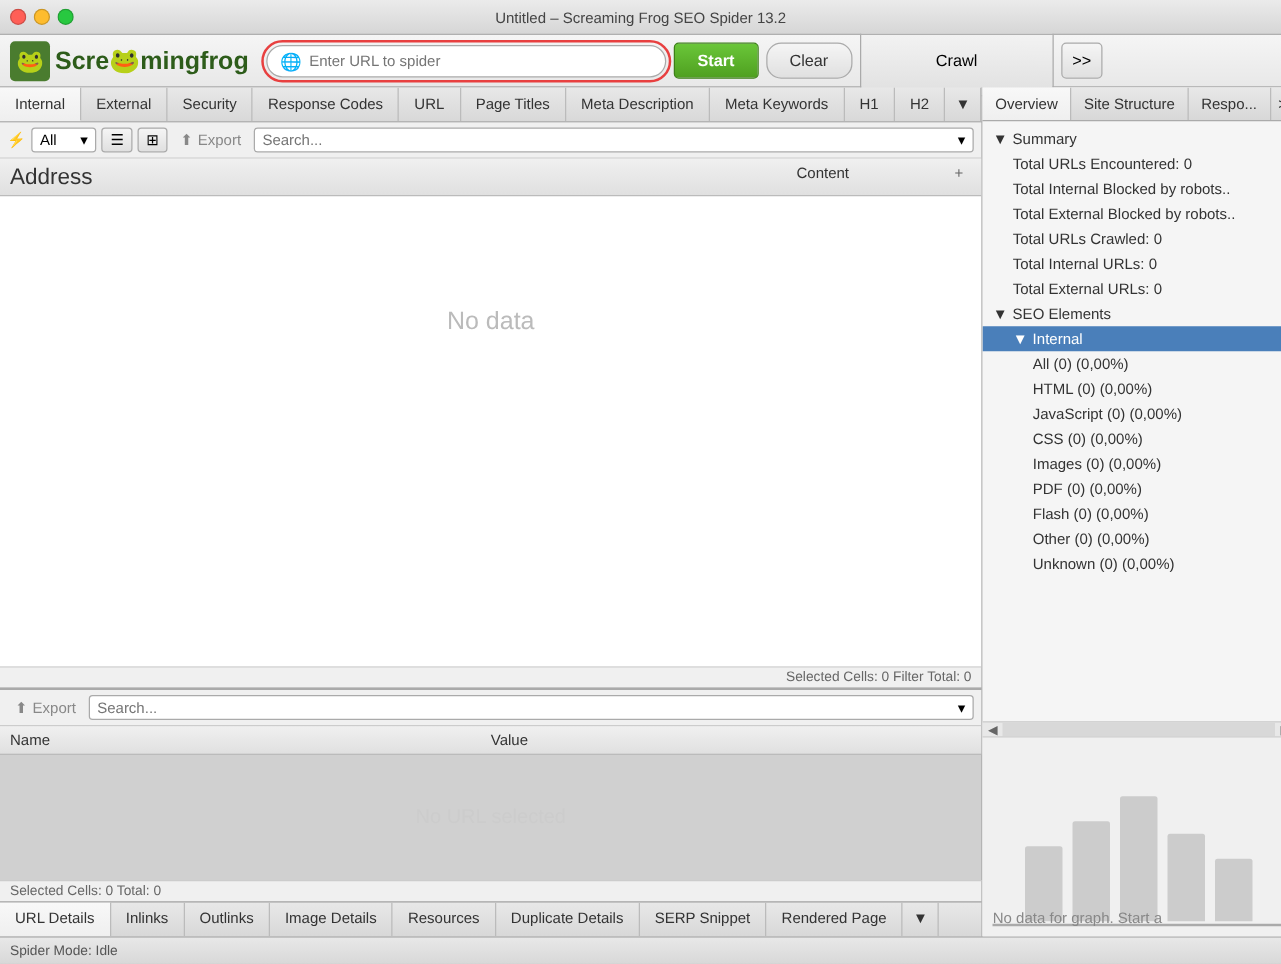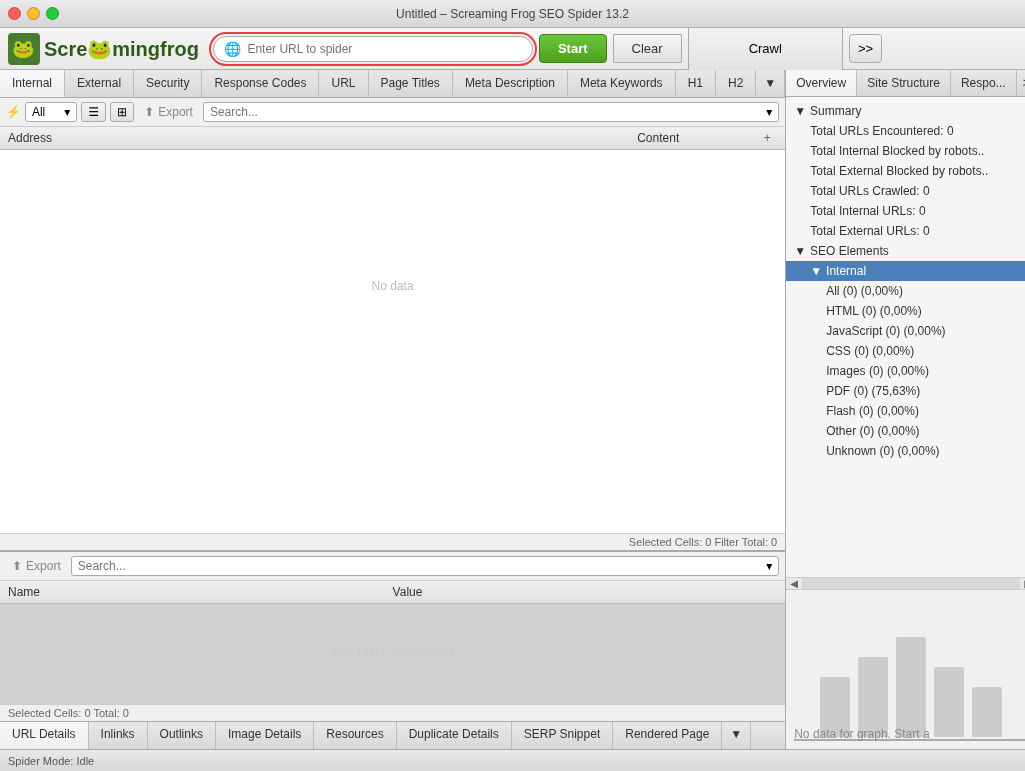--- a/index.html
+++ b/index.html
@@ -95,21 +95,21 @@
       border-radius: 4px;
       padding: 6px 18px;
       font-size: 13px;
       font-weight: bold;
       cursor: pointer;
     }
     .btn-clear {
       background: linear-gradient(to bottom, #f5f5f5, #e0e0e0);
       color: #333;
       border: 1px solid #aaa;
-      border-radius: 1px;
+      border-radius: 12px;
       padding: 6px 18px;
       font-size: 13px;
       cursor: pointer;
     }
     .btn-crawl {
       background: linear-gradient(to bottom, #f5f5f5, #e0e0e0);
       border: 1px solid #aaa;
       border-radius: 4px;
       padding: 20px 60px;
       font-size: 13px;
@@ -223,32 +223,31 @@
       background: white;
       position: relative;
       overflow: hidden;
     }
     .table-header {
       display: flex;
       background: linear-gradient(to bottom, #f0f0f0, #e0e0e0);
       border-bottom: 1px solid #bbb;
       padding: 4px 8px;
     }
-    .col-address { flex: 1; font-size: 12px; color: #333; }
+    .col-address { flex: 1; font-size: 18px; color: #333; }
     .col-content { width: 120px; font-size: 12px; color: #333; }
     .col-add { width: 20px; text-align: center; color: #666; cursor: pointer; }
 
     .no-data {
       display: flex;
       align-items: center;
       justify-content: center;
       height: 200px;
       color: #bbb;
-      font-size: 12px;
-      margin-top: 36px;
+      font-size: 20px;
     }
 
     .status-bar {
       background: #f0f0f0;
       border-top: 1px solid #ccc;
       padding: 2px 8px;
       font-size: 11px;
       color: #666;
       display: flex;
       justify-content: flex-end;
@@ -620,21 +619,21 @@
         <div class="tree-item tree-grandchild">
           <span>JavaScript (0) (0,00%)</span>
         </div>
         <div class="tree-item tree-grandchild">
           <span>CSS (0) (0,00%)</span>
         </div>
         <div class="tree-item tree-grandchild">
           <span>Images (0) (0,00%)</span>
         </div>
         <div class="tree-item tree-grandchild">
-          <span>PDF (0) (75,63%)</span>
+          <span>PDF (0) (0,00%)</span>
         </div>
         <div class="tree-item tree-grandchild">
           <span>Flash (0) (0,00%)</span>
         </div>
         <div class="tree-item tree-grandchild">
           <span>Other (0) (0,00%)</span>
         </div>
         <div class="tree-item tree-grandchild">
           <span>Unknown (0) (0,00%)</span>
         </div>

